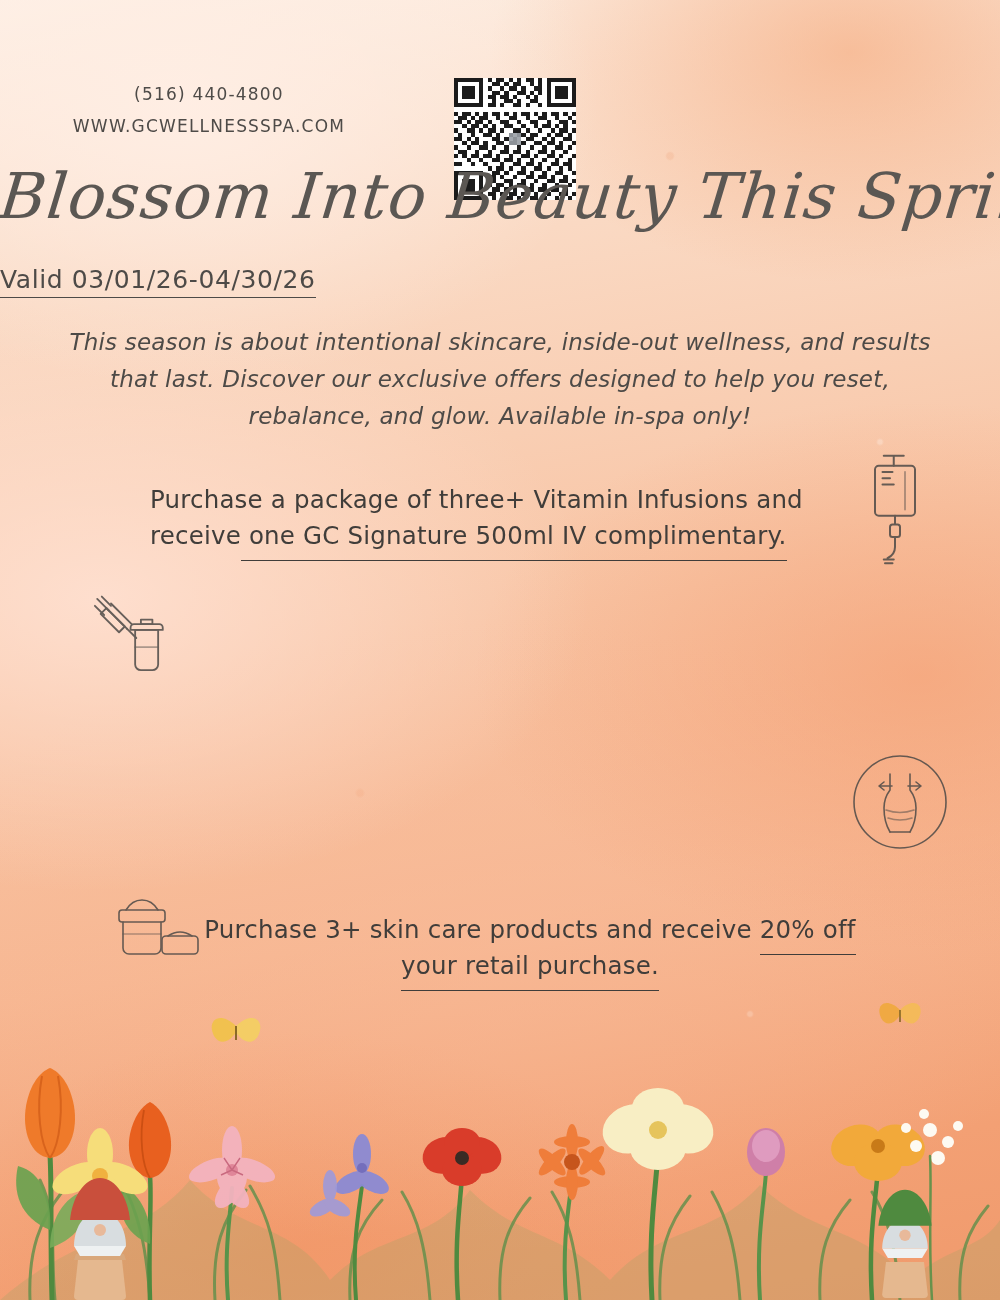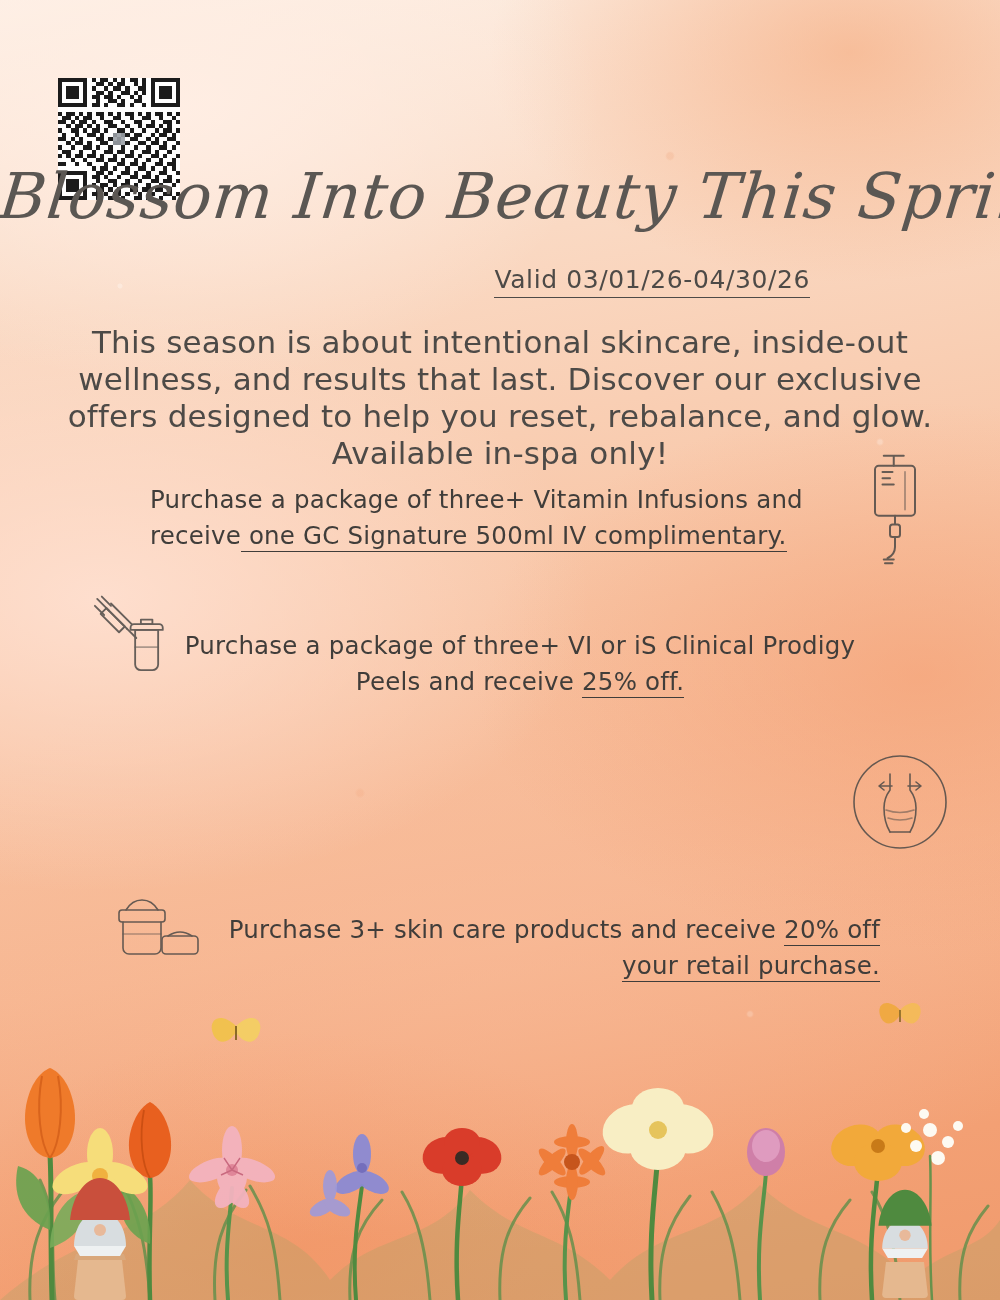--- a/index.html
+++ b/index.html
@@ -95,61 +95,62 @@
     color: #5b5753;
     letter-spacing: 1px;
     transform: skewX(-6deg);
     white-space: nowrap;
   }
   .valid {
     position: absolute;
     top: 265px;
     left: 0;
     width: 810px;
-    text-align: right;
+    text-align: left;
     font-size: 25px;
     color: #4d4a47;
     letter-spacing: .6px;
   }
   .valid span {
     border-bottom: 1.5px solid #4d4a47;
     padding-bottom: 3px;
   }
   .intro {
     position: absolute;
     top: 324px;
     left: 50%;
     transform: translateX(-50%);
     width: 880px;
     text-align: center;
     font-family: "DejaVu Sans", sans-serif;
-    font-size: 31px;
+    font-style: italic;
+    font-size: 23px;
     line-height: 37px;
     color: #4d4a47;
     letter-spacing: .2px;
   }
 
   
   .offer {
     position: absolute;
     color: #403d3a;
     font-size: 24.5px;
     line-height: 36px;
     letter-spacing: .2px;
     text-align: center;
   }
   .offer u, .u {
     text-decoration: none;
     border-bottom: 1.6px solid #403d3a;
-    padding-bottom: 1px;
+    padding-bottom: 10px;
   }
   #offer1 { top: 482px; left: 150px; width: 680px; text-align: left; }
   #offer2 { top: 628px; left: 170px; width: 700px; }
   #offer3 { top: 765px; left: 140px; width: 710px; }
-  #offer4 { top: 912px; left: 180px; width: 700px; text-align: right; }
+  #offer4 { top: 912px; left: 180px; width: 700px; }
 
   .icon-art { position: absolute; opacity: .85; }
   #icon-iv   { top: 452px; left: 845px; width: 90px; height: 125px; }
   #icon-peel { top: 592px; left: 88px;  width: 92px; height: 92px; }
   #icon-body { top: 752px; left: 850px; width: 100px; height: 100px; }
   #icon-jar  { top: 890px; left: 108px; width: 95px; height: 80px; }
 
   
   .floral {
     position: absolute;
@@ -161,20 +162,24 @@
   }
 </style>
 </head>
 <body>
 
 <div class="flyer">
   <div class="grain"></div>
 
   <div class="header">
 
+    <div class="contact-left">
+      <div>(516) 440-4800</div>
+      <div>WWW.GCWELLNESSSPA.COM</div>
+    </div>
 
     <div class="qr-wrap">
       <svg class="qr" viewBox="0 0 29 29" shape-rendering="crispEdges">
         <rect width="29" height="29" fill="#ffffff"></rect>
         <g fill="#1b1b1b">
           <path d="M0 0h7v7H0z"></path>
             <path d="M22 0h7v7h-7z"></path>
             <path d="M0 22h7v7H0z"></path>
         </g>
         <g fill="#ffffff">
@@ -450,23 +455,20 @@
       <path d="M8 6 l10 10 M6 12 l8 8 M12 4 l8 8"></path>
       <path d="M16 14 l18 18 M20 10 l18 18"></path>
       <path d="M16 14 l-5 5 l16 16 l5 -5z"></path>
       <path d="M34 32 l8 8"></path>
       <path d="M40 28 h22 a3 3 0 0 1 3 3 v2 h-28 v-2 a3 3 0 0 1 3 -3z" transform="translate(0,0)"></path>
       <path d="M41 33 h20 v30 a5 5 0 0 1 -5 5 h-10 a5 5 0 0 1 -5 -5z"></path>
       <path d="M41 48 h20" stroke-opacity=".55"></path>
       <path d="M46 24 h10 v4 h-10z"></path>
     </g>
   </svg>
-  <div class="offer" id="offer2">
-    <span>Purchase a package of three+ VI or iS Clinical Prodigy Peels and receive </span><span class="u">25% off.</span>
-  </div>
 
   <svg class="icon-art" id="icon-body" viewBox="0 0 100 100">
     <g fill="none" stroke="#4d4a47" stroke-width="1.6" stroke-linecap="round" stroke-linejoin="round">
       <circle cx="50" cy="50" r="46"></circle>
       <path d="M40 22 v16 q-6 8 -6 18 q0 14 6 24 M60 22 v16 q6 8 6 18 q0 14 -6 24"></path>
       <path d="M40 80 h20"></path>
       <path d="M30 34 h12 M34 30 l-5 4 l5 4"></path>
       <path d="M70 34 h-12 M66 30 l5 4 l-5 4"></path>
       <path d="M36 58 q14 5 28 0" stroke-opacity=".6"></path>
       <path d="M38 66 q12 4 24 0" stroke-opacity=".6"></path>

